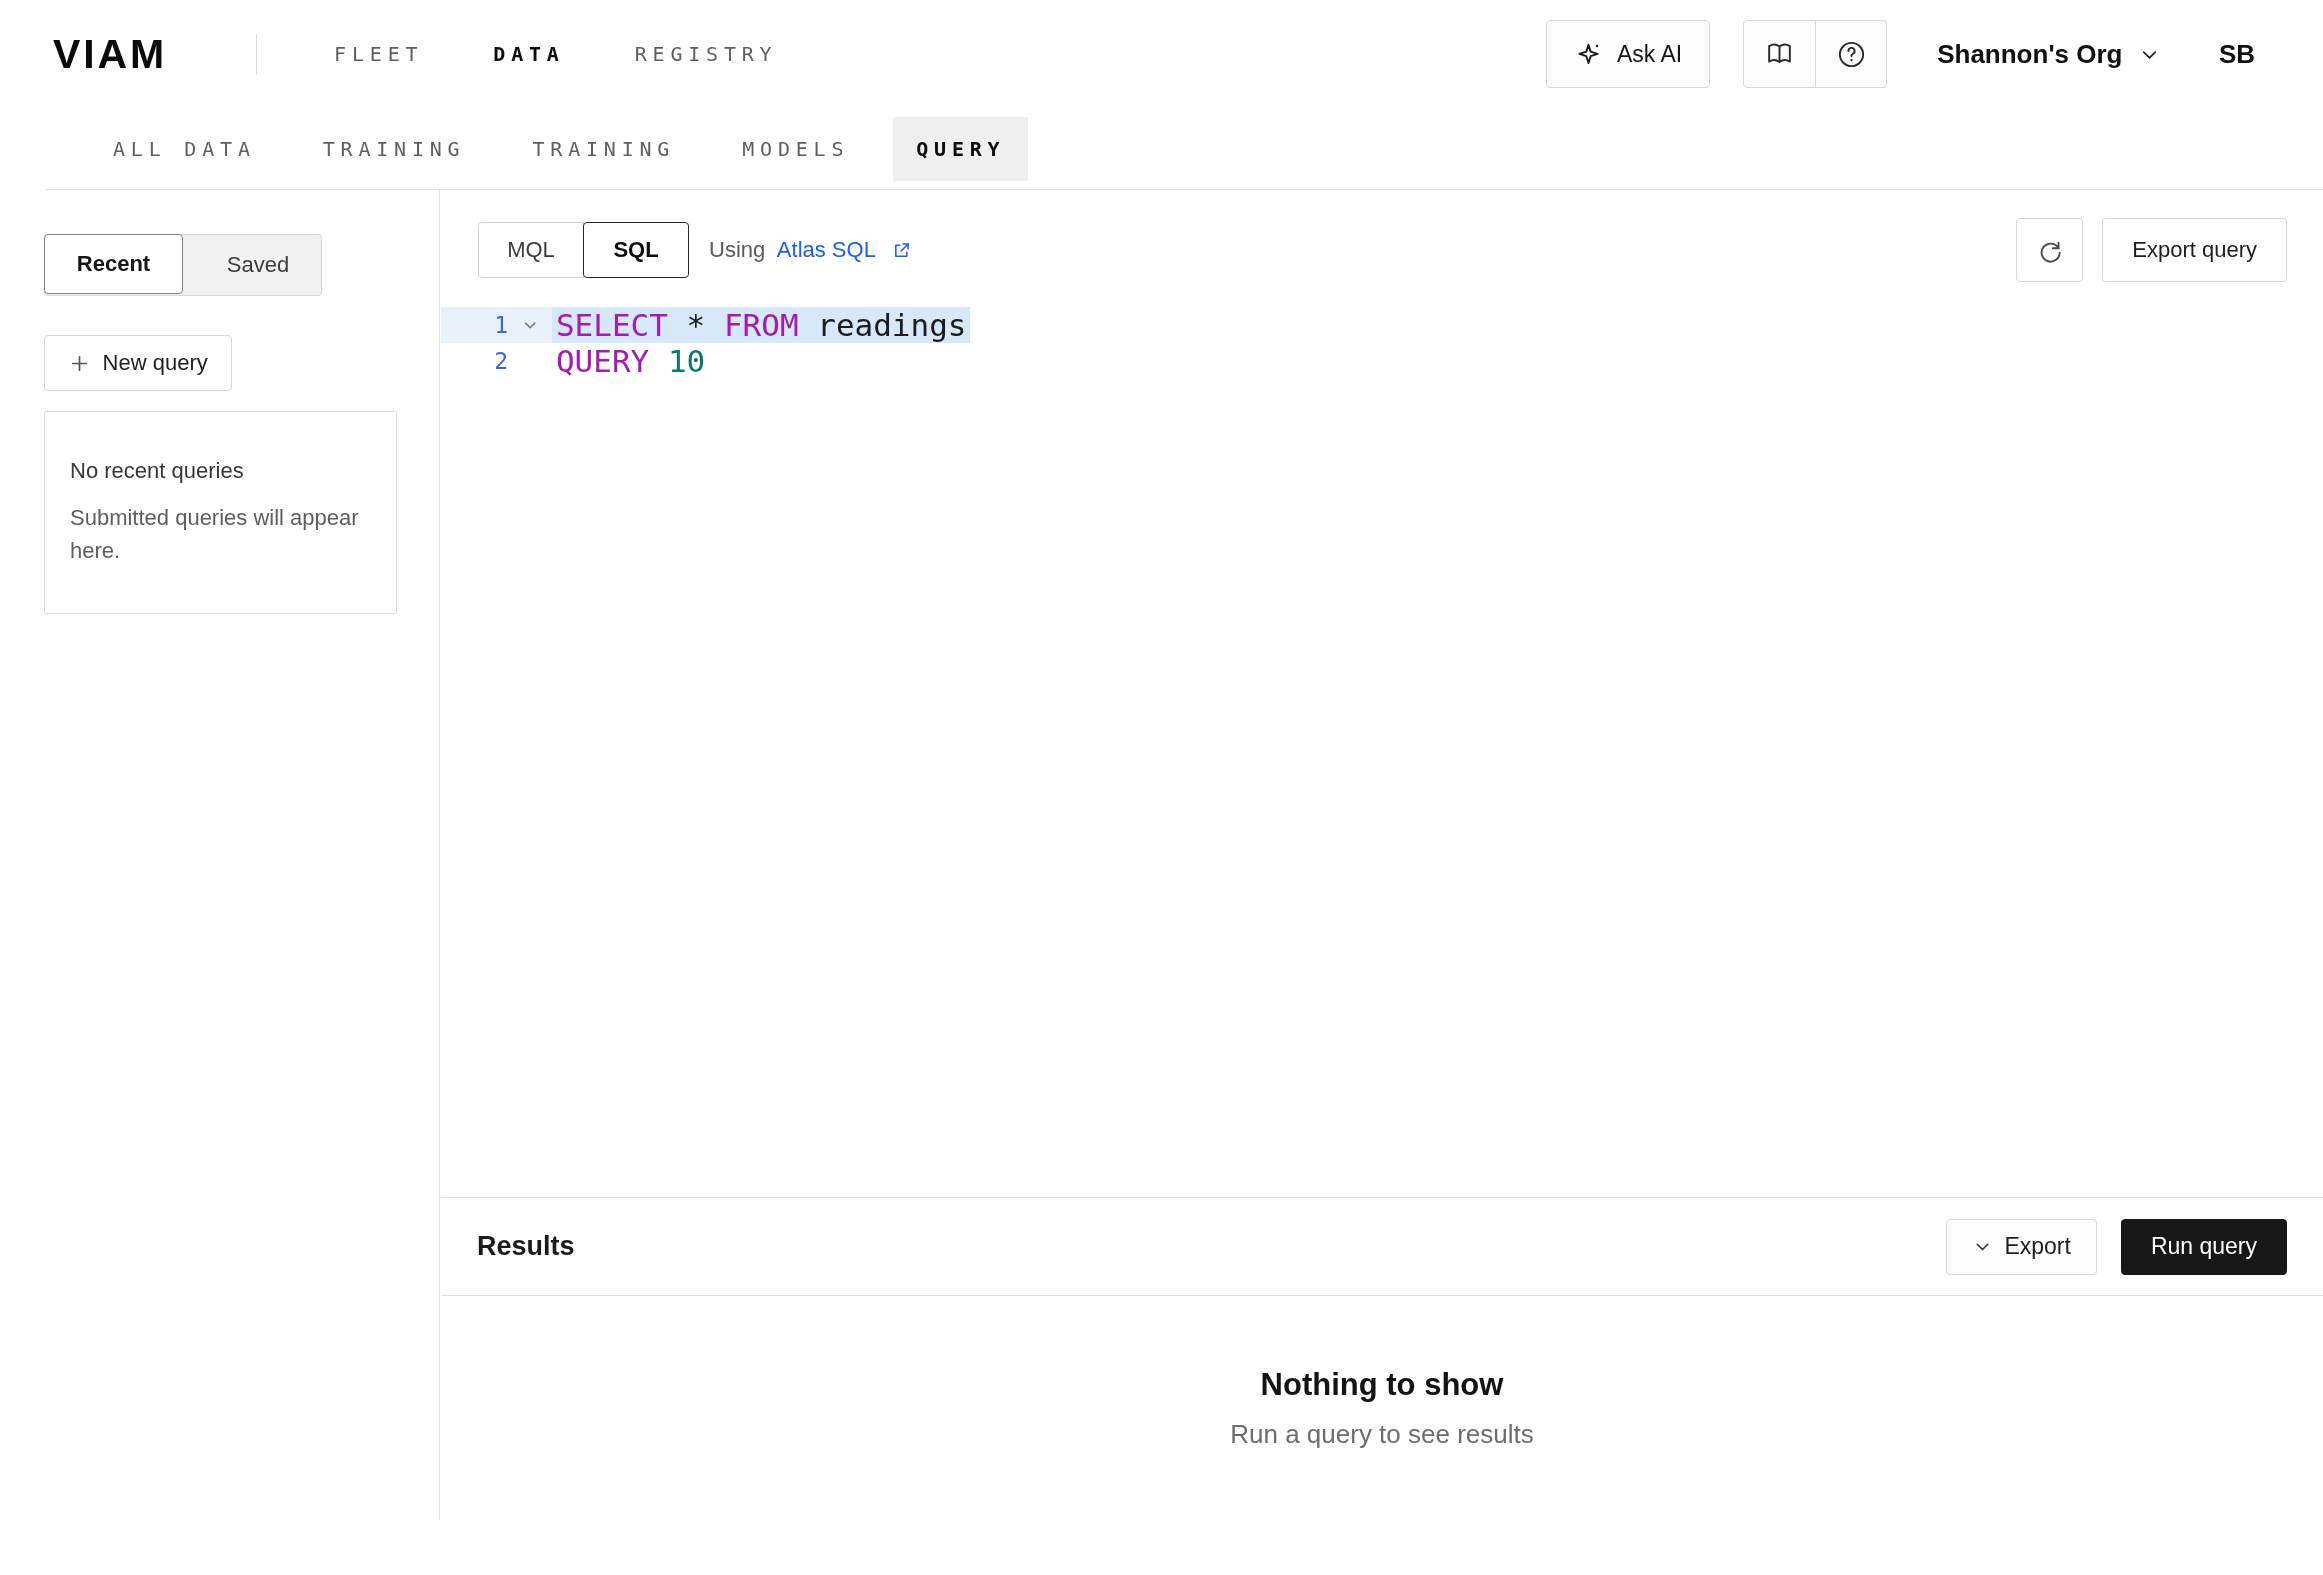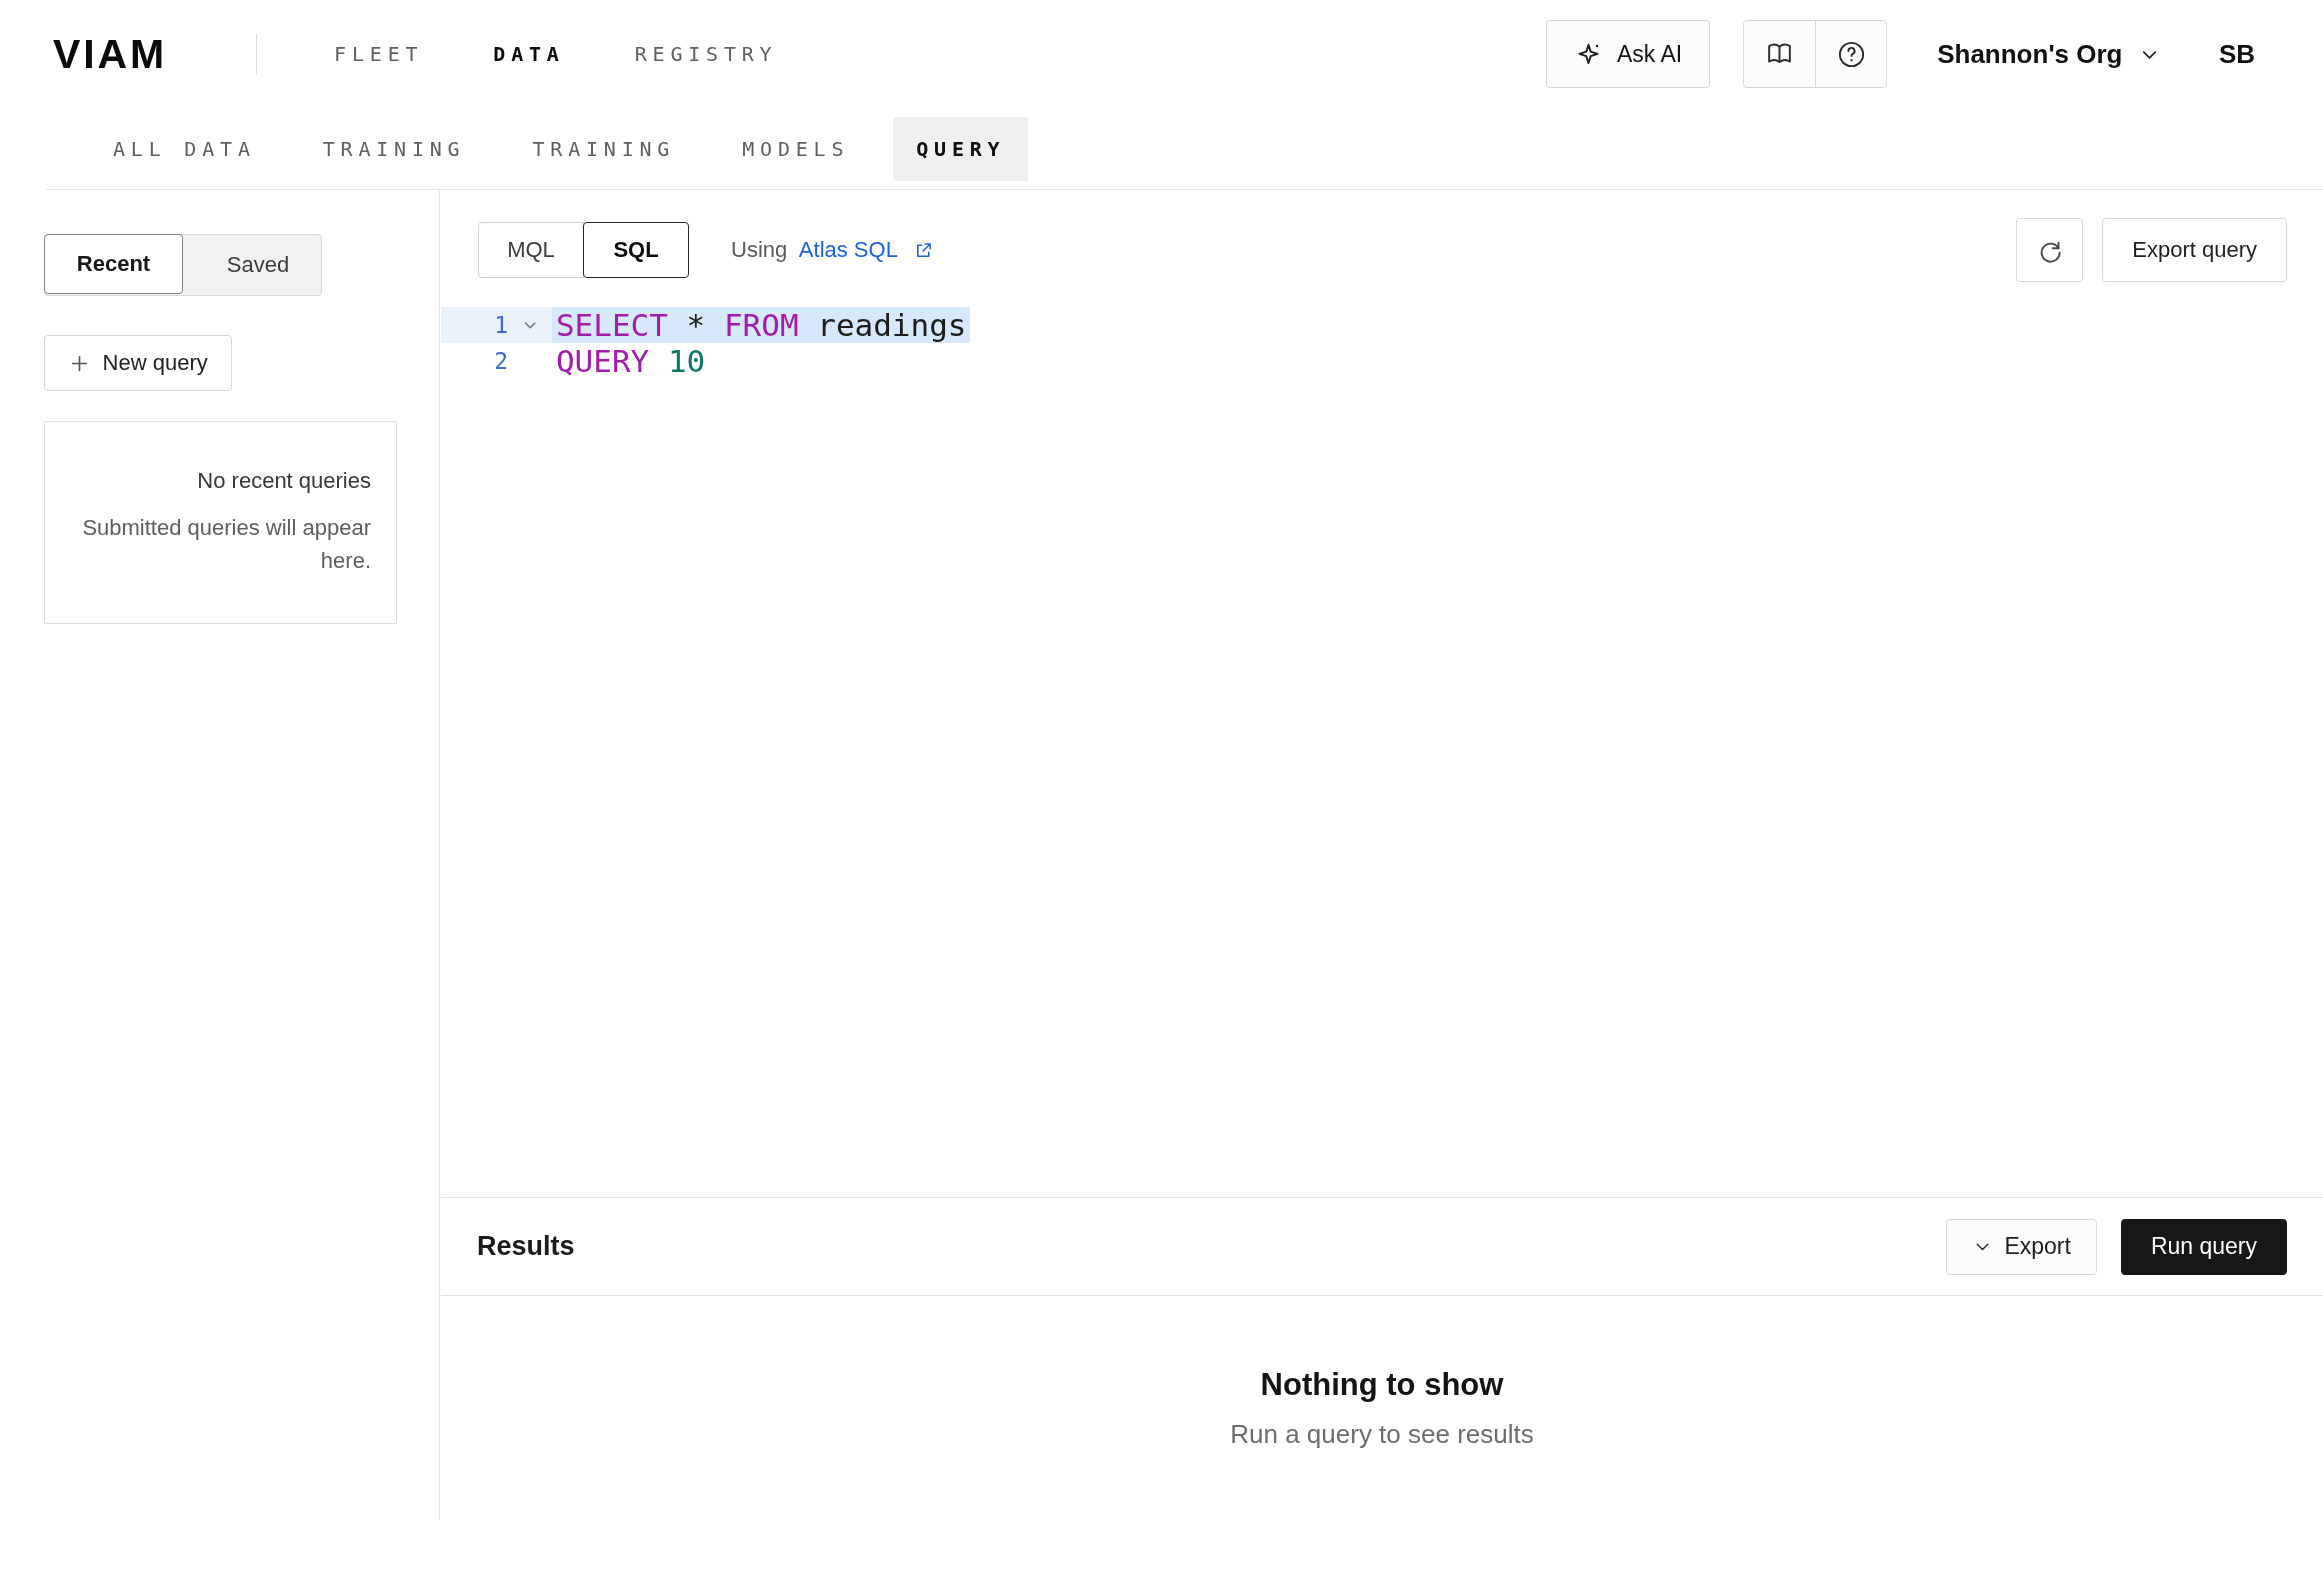--- a/index.html
+++ b/index.html
@@ -43,32 +43,32 @@
   .tab{height:64px;display:flex;align-items:center;padding:0 23px;font-family:"DejaVu Sans Mono",monospace;font-size:20px;letter-spacing:5.8px;color:var(--text-secondary);border-radius:1.9px;cursor:pointer;}
   .tab.active{background:var(--tab-active-bg);color:#0e0e0e;font-weight:700;}
 
   
   .sidebar{position:absolute;top:190px;left:0;bottom:0;width:440px;border-right:1px solid var(--border-light);padding:44px;background:#fff;}
   .segmented{display:inline-flex;border:1px solid #d8d8d8;background:#f1f1f1;border-radius:3.9px;}
   .segmented .seg{height:60px;display:flex;align-items:center;justify-content:center;font-size:22px;cursor:pointer;}
   .seg-recent{width:139px;background:#fff;border:1px solid #828282;border-radius:3.9px;margin:-1px 12px -1px -1px;font-weight:600;color:#181818;}
   .seg-saved{width:126px;color:#3c3c3c;}
   .new-query-btn{margin-top:39px;height:56px;padding:0 23px;gap:11.6px;font-size:22px;color:#222;}
-  .empty-box{margin-top:30px;width:353px;border:1px solid #dedede;border-radius:1.9px;padding:46px 25px;text-align:right;background:#fff;}
+  .empty-box{margin-top:20px;width:353px;border:1px solid #dedede;border-radius:1.9px;padding:46px 25px;text-align:left;background:#fff;}
   .empty-box .title{font-size:22px;color:#373737;margin-bottom:17.4px;}
   .empty-box .subtitle{font-size:22px;color:#5e5e5e;line-height:1.5;}
 
   
   .main{position:absolute;top:190px;left:441px;right:0;bottom:0;background:#fff;}
   .query-toolbar{margin-top:28px;padding:0 36px 0 37px;display:flex;align-items:center;}
   .mode-toggle{display:flex;}
   .mode-btn{width:106px;height:56px;display:flex;align-items:center;justify-content:center;font-size:22px;background:#fff;cursor:pointer;}
   .mode-mql{border:1px solid #d2d2d2;border-radius:3.9px 0 0 3.9px;color:#3c3c3c;}
   .mode-sql{border:1.9px solid #262626;border-radius:3.9px;margin-left:-1px;color:#0d0d0d;font-weight:700;}
-  .using-wrap{margin-left:42px;display:flex;align-items:center;gap:11.6px;font-size:22px;}
+  .using-wrap{margin-left:20px;display:flex;align-items:center;gap:11.6px;font-size:22px;}
   .using-label{color:#5a5a5a;}
   .atlas-link{display:inline-flex;align-items:center;gap:15px;color:var(--link-blue);cursor:pointer;}
   .toolbar-right{margin-left:auto;display:flex;align-items:center;gap:19.3px;}
   .refresh-btn{width:67px;height:64px;}
   .export-query-btn{height:64px;padding:0 29px;font-size:22px;color:#1f1f1f;}
 
   
   .editor{margin-top:25px;cursor:text;}
   .code-line{display:flex;align-items:center;height:36px;font-family:"DejaVu Sans Mono",monospace;}
   .ln{width:67px;text-align:right;font-size:23px;color:var(--line-number-blue);}

